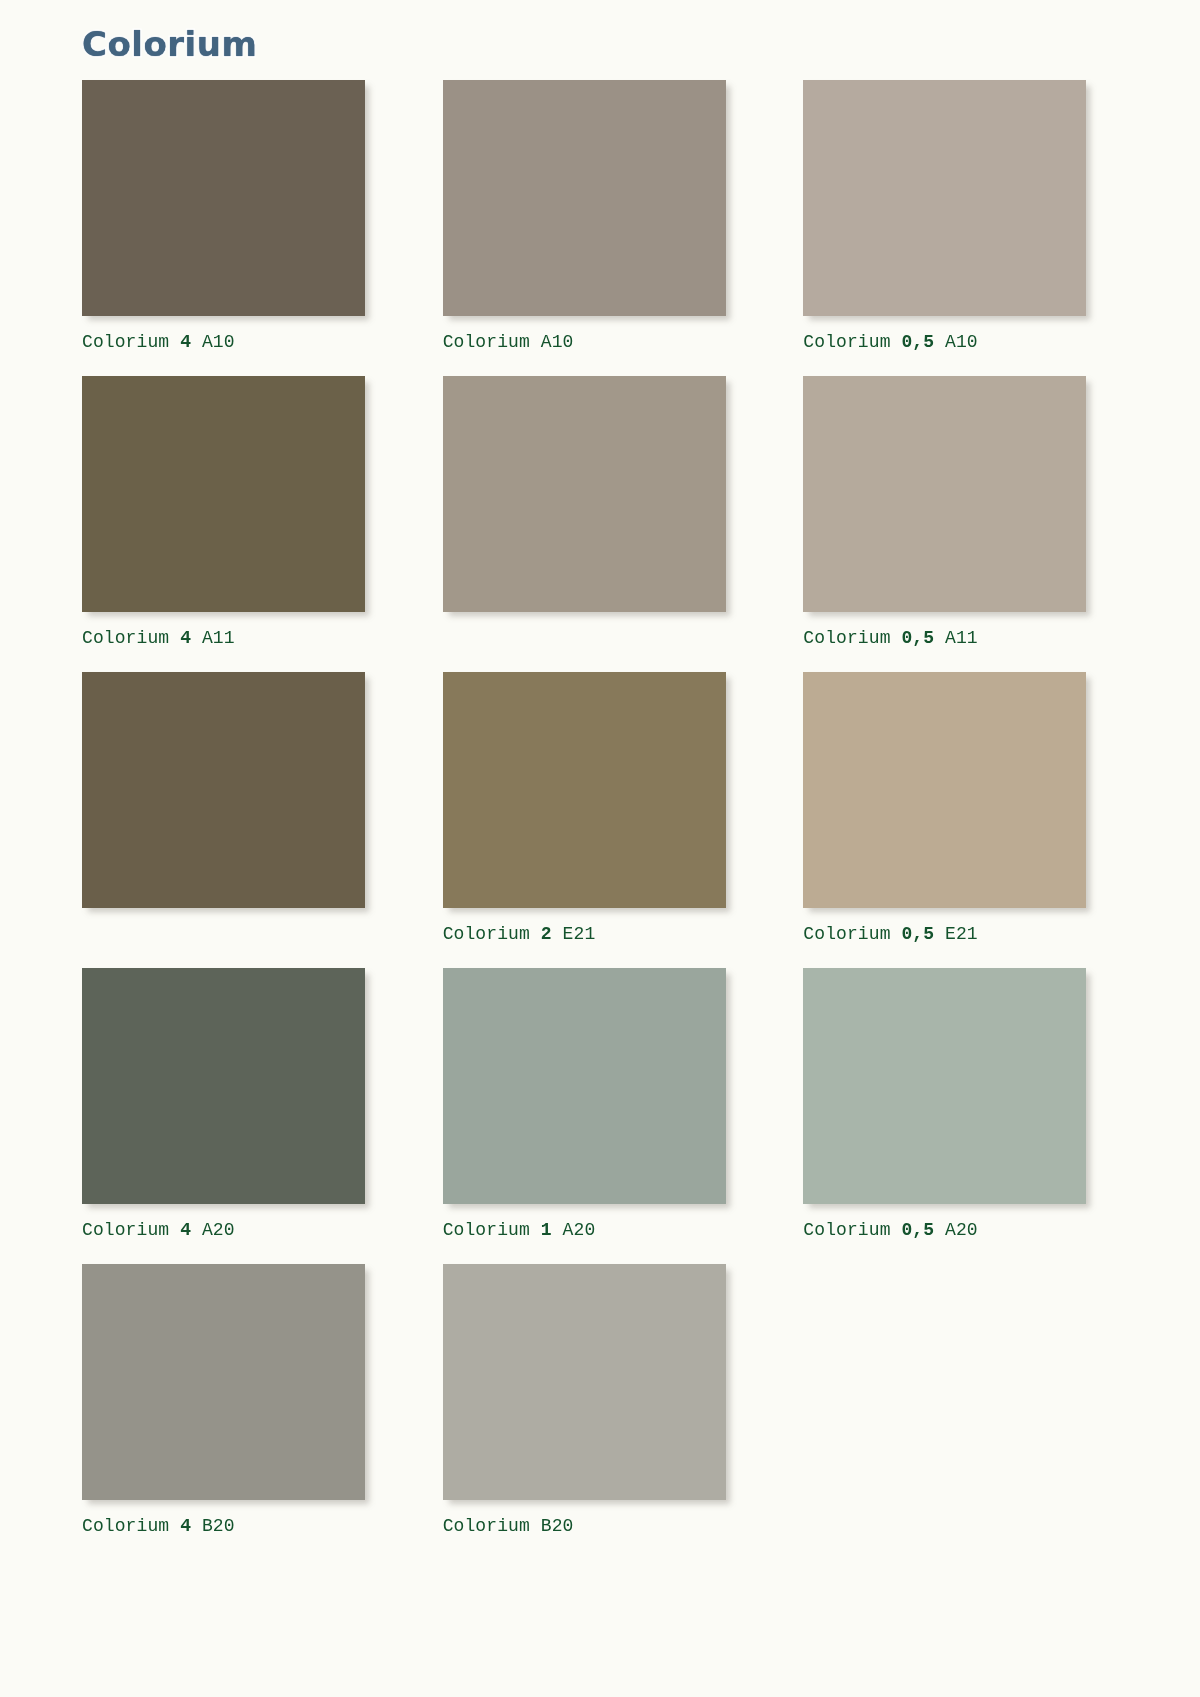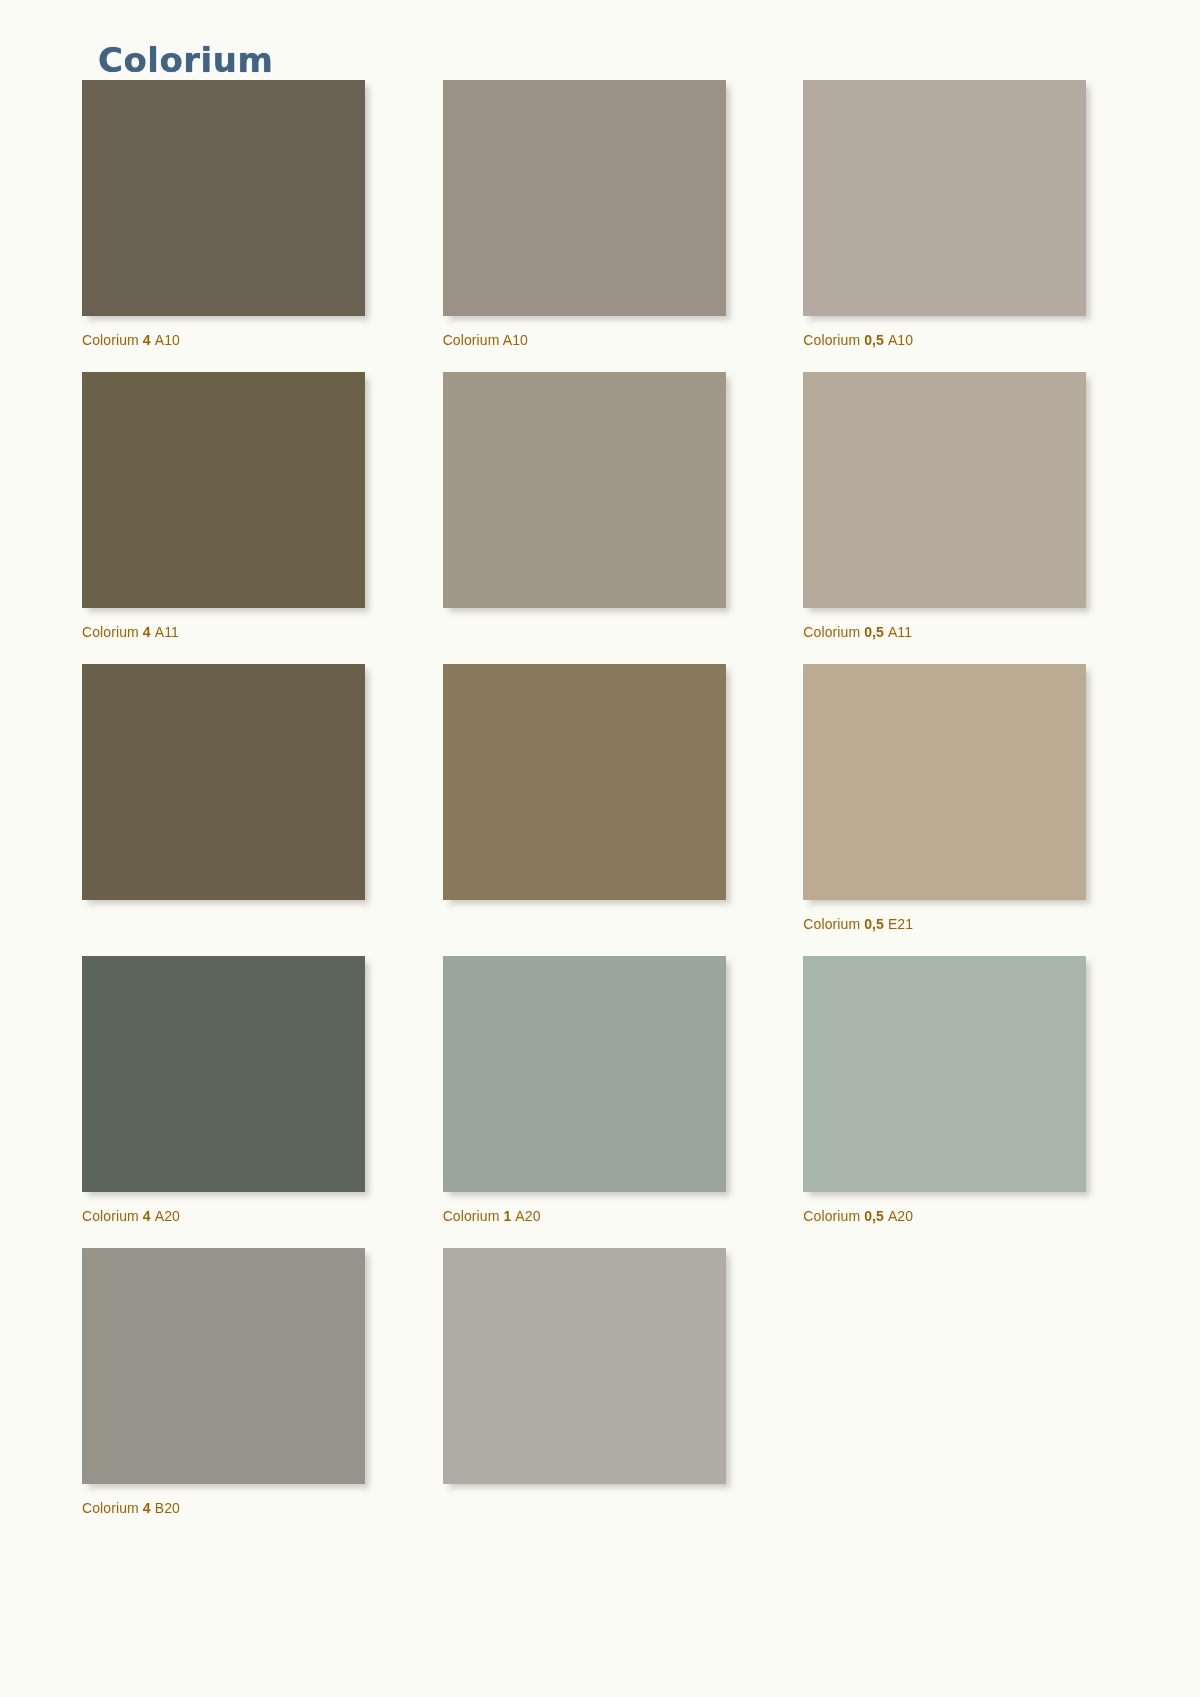--- a/index.html
+++ b/index.html
@@ -9,21 +9,21 @@
     height: 1697px;
     background: #fbfbf6;
     font-family: "Liberation Sans", sans-serif;
     overflow: hidden;
   }
 
   .page {
     position: relative;
     width: 1200px;
     height: 1697px;
-    padding: 16px;
+    padding: 0;
   }
 
   
   .header {
     padding: 24px 0 0 82px;
     height: 78px;
   }
 
   .logo {
     display: inline-block;
@@ -57,23 +57,23 @@
   }
 
   .swatch {
     width: 283px;
     height: 236px;
     box-shadow: 5px 5px 6px -1px rgba(120,115,105,0.35);
     background: #999;
   }
 
   .caption {
-    font-family: Liberation Sans, sans-serif;
-    font-size: 14px;
-    color: #a16207;
+    font-family: Liberation Mono, monospace;
+    font-size: 18px;
+    color: #14532d;
     padding-top: 16px;
     padding-bottom: 18px;
     white-space: pre;
     letter-spacing: 0.1px;
   }
 
   .caption .brand { font-weight: normal; }
   .caption .amount { font-weight: bold; }
   .caption .code { font-weight: normal; }
 </style>
@@ -108,20 +108,21 @@
       </div>
       <div class="cell">
         <div class="swatch" style="background: rgb(181, 170, 156);"></div>
         <div class="caption"><span class="brand">Colorium </span><span class="amount">0,5 </span><span class="code">A11</span></div>
       </div>
       <div class="cell">
         <div class="swatch" style="background: rgb(106, 95, 74);"></div>
       </div>
       <div class="cell">
         <div class="swatch" style="background: rgb(135, 121, 90);"></div>
+        <div class="caption"><span class="brand">Colorium </span><span class="amount">2 </span><span class="code">E21</span></div>
       </div>
       <div class="cell">
         <div class="swatch" style="background: rgb(188, 171, 147);"></div>
         <div class="caption"><span class="brand">Colorium </span><span class="amount">0,5 </span><span class="code">E21</span></div>
       </div>
       <div class="cell">
         <div class="swatch" style="background: rgb(93, 100, 89);"></div>
         <div class="caption"><span class="brand">Colorium </span><span class="amount">4 </span><span class="code">A20</span></div>
       </div>
       <div class="cell">
@@ -131,16 +132,17 @@
       <div class="cell">
         <div class="swatch" style="background: rgb(168, 181, 170);"></div>
         <div class="caption"><span class="brand">Colorium </span><span class="amount">0,5 </span><span class="code">A20</span></div>
       </div>
       <div class="cell">
         <div class="swatch" style="background: rgb(149, 147, 138);"></div>
         <div class="caption"><span class="brand">Colorium </span><span class="amount">4 </span><span class="code">B20</span></div>
       </div>
       <div class="cell">
         <div class="swatch" style="background: rgb(174, 172, 163);"></div>
+        <div class="caption"><span class="brand">Colorium </span><span class="code">B20</span></div>
       </div>
     </div>
 
 </div>
 
 </body></html>

